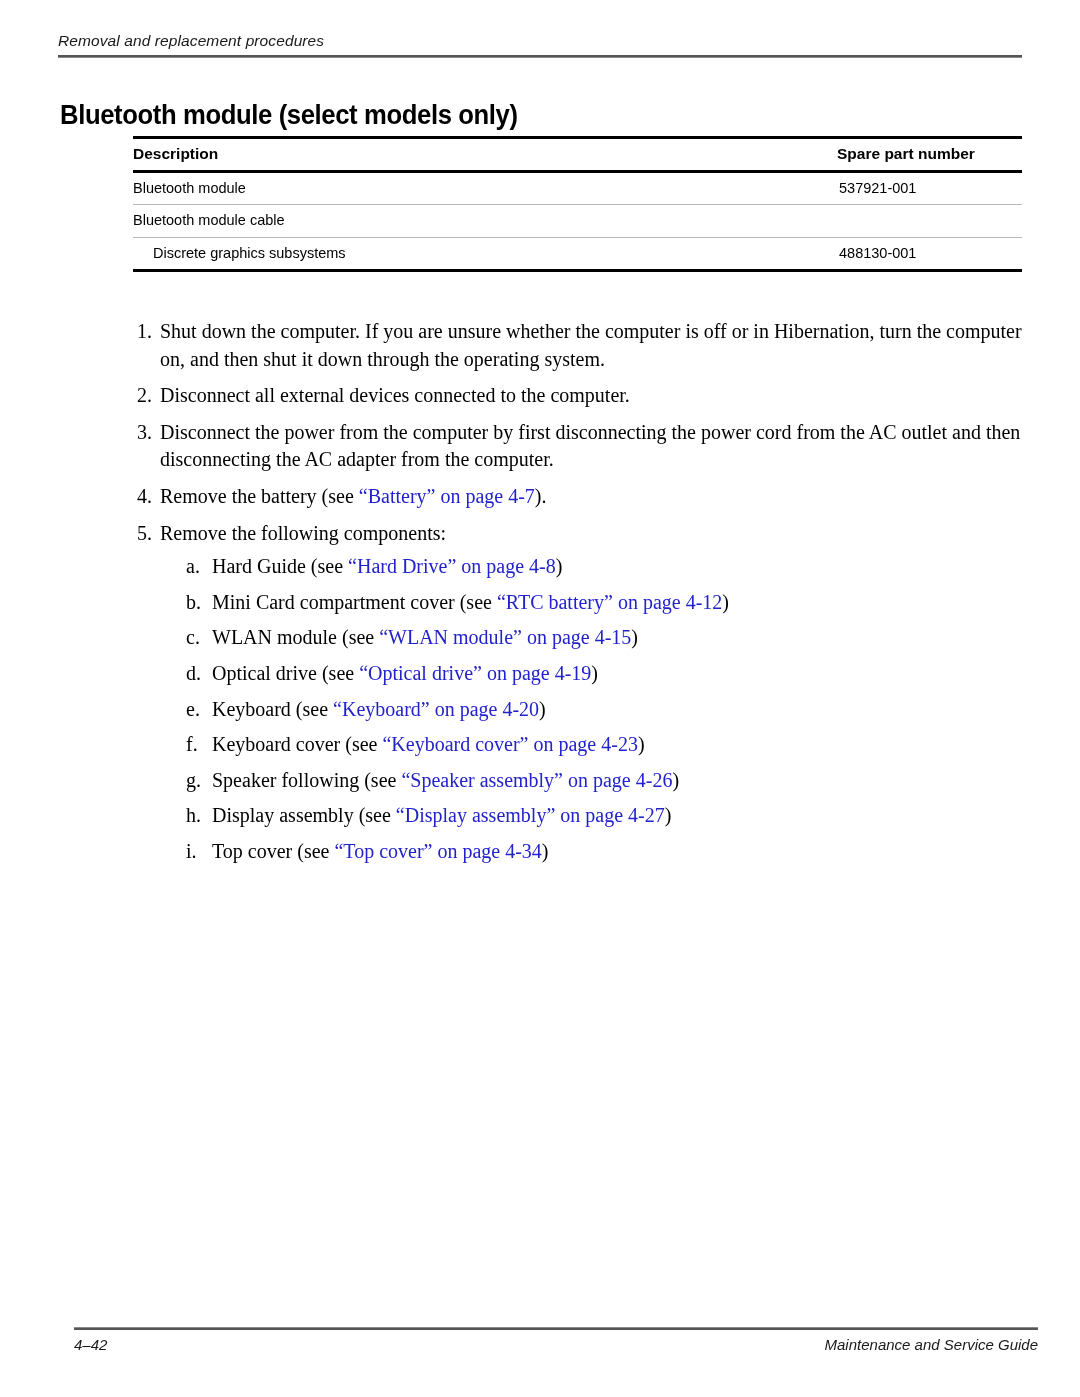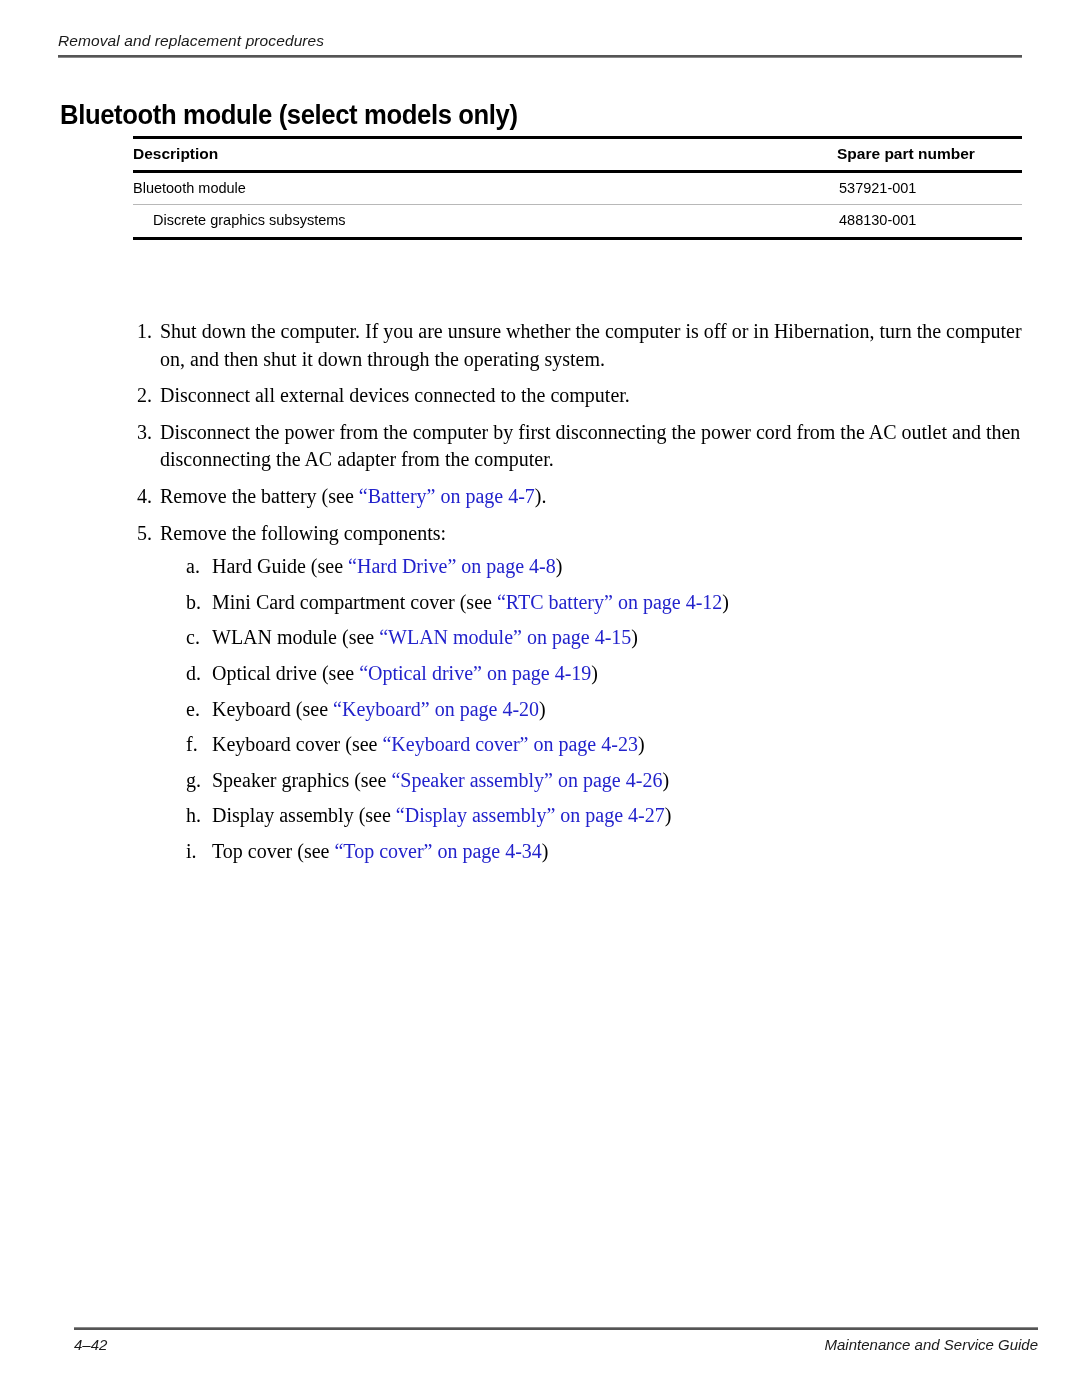--- a/index.html
+++ b/index.html
@@ -199,20 +199,24 @@
       <tr>
         <th>Description</th>
         <th>Spare part number</th>
       </tr>
     </thead>
     <tbody>
       <tr>
         <td>Bluetooth module</td>
         <td class="part-cell">537921-001</td>
       </tr>
+      <tr>
+        <td>Bluetooth module cable</td>
+        <td class="part-cell"></td>
+      </tr>
       <tr class="last-row">
         <td class="indented">Discrete graphics subsystems</td>
         <td class="part-cell">488130-001</td>
       </tr>
     </tbody>
   </table>
 </div>
 
 <div id="body-content">
 
@@ -270,21 +274,21 @@
           <span>Keyboard (see </span><a class="xref" href="#">“Keyboard” on page 4-20</a><span>)</span>
         </li>
 
         <li>
           <span class="marker">f.</span>
           <span>Keyboard cover (see </span><a class="xref" href="#">“Keyboard cover” on page 4-23</a><span>)</span>
         </li>
 
         <li>
           <span class="marker">g.</span>
-          <span>Speaker graphics (see </span><a class="xref" href="#">“Speaker assembly” on page 4-26</a><span>)</span>
+          <span>Speaker following (see </span><a class="xref" href="#">“Speaker assembly” on page 4-26</a><span>)</span>
         </li>
 
         <li>
           <span class="marker">h.</span>
           <span>Display assembly (see </span><a class="xref" href="#">“Display assembly” on page 4-27</a><span>)</span>
         </li>
 
         <li>
           <span class="marker">i.</span>
           <span>Top cover (see </span><a class="xref" href="#">“Top cover” on page 4-34</a><span>)</span>

